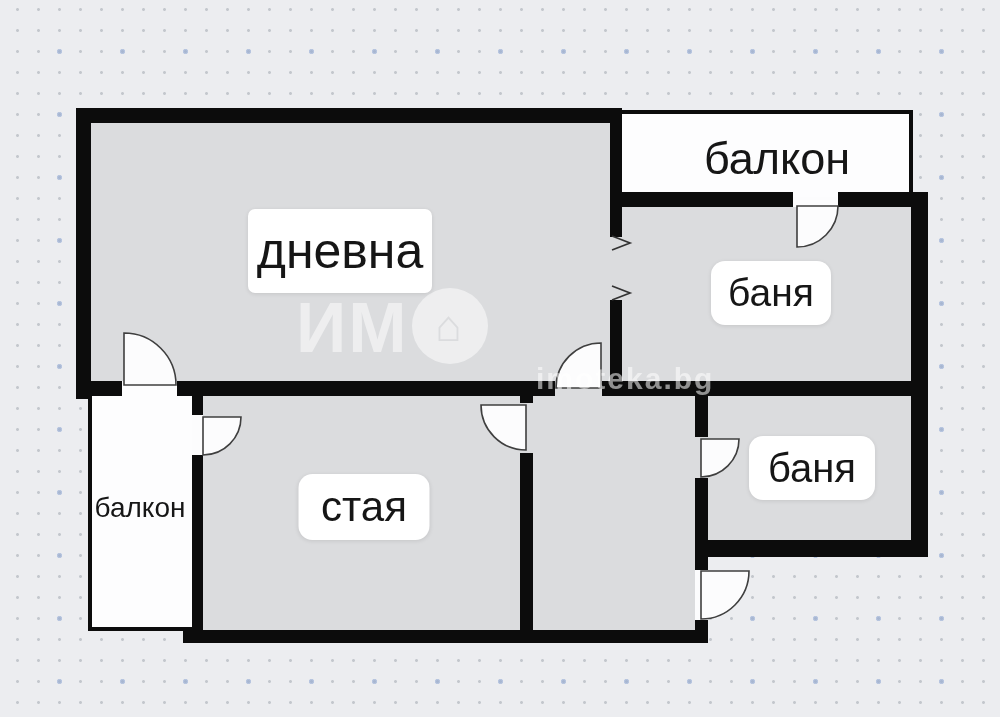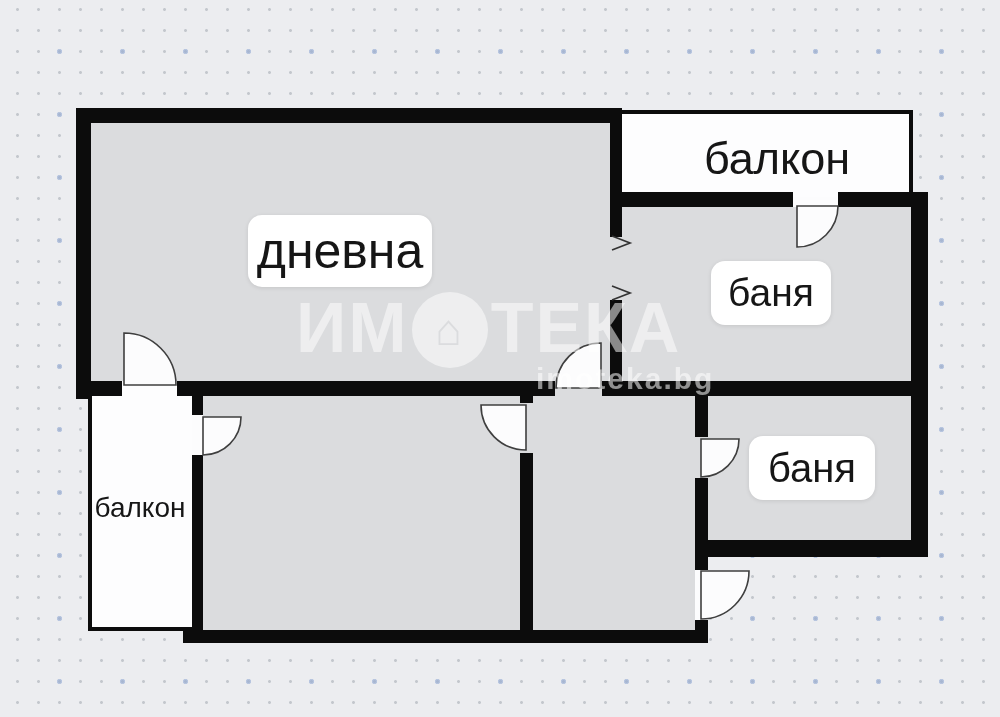--- a/index.html
+++ b/index.html
@@ -22,21 +22,21 @@
     position:absolute;z-index:50;transform:translate(-50%,-50%);
     background:#ffffff;border-radius:14px;color:#161616;
     white-space:nowrap;display:flex;align-items:center;justify-content:center;
     box-shadow:0 1px 4px rgba(0,0,0,0.10);
   }
   .plain-label{
     position:absolute;z-index:50;transform:translate(-50%,-50%);
     color:#161616;white-space:nowrap;background:transparent;text-align:center;
   }
   .watermark{
-    position:absolute;z-index:40;display:flex;align-items:flex-end;
+    position:absolute;z-index:40;display:flex;align-items:flex-start;
     color:rgba(255,255,255,0.52);font-weight:700;letter-spacing:2px;
   }
   .wm-circle{
     display:inline-flex;align-items:center;justify-content:center;
     width:76px;height:76px;border-radius:50%;
     background:rgba(255,255,255,0.52);margin:0 3px;
   }
   .wm-house{color:#dbdcde;font-size:44px;font-weight:700;line-height:1;}
   .wm-site{
     position:absolute;z-index:40;color:rgba(255,255,255,0.55);
@@ -94,32 +94,34 @@
     <path d="M701,571 L749,571 A48,48 0 0 1 701,619 Z" fill="#fcfcfd" stroke="#3f3f3f" stroke-width="1.6"></path>
     <path d="M612,250 L630,243 L612,236" fill="none" stroke="#333" stroke-width="1.7"></path>
     <path d="M612,300 L630,293 L612,286" fill="none" stroke="#333" stroke-width="1.7"></path>
   </svg>
 
   <div class="watermark" style="left:296px;top:288px;height:80px;font-size:70px;">
     <span>ИМ</span>
       <span class="wm-circle">
         <span class="wm-house">⌂</span>
       </span>
-      <span>ТЕКА</span>
   </div>
   <div class="wm-site" style="left:536px;top:362px;">imoteka.bg</div>
 
-  <div class="pill" style="left:340px;top:251px;width:184px;height:72px;font-size:50px;">
+  <div class="pill" style="left:340px;top:251px;width:184px;height:84px;font-size:50px;border-radius:7px;">
     <span>дневна</span>
   </div>
   <div class="plain-label" style="left:777px;top:159px;font-size:45px;">
     <span>балкон</span>
   </div>
   <div class="pill" style="left:771px;top:293px;width:120px;height:64px;font-size:39px;">
     <span>баня</span>
+  </div>
+  <div class="pill" style="left:364px;top:507px;width:131px;height:66px;font-size:42px;">
+    <span>стая</span>
   </div>
   <div class="pill" style="left:812px;top:468px;width:126px;height:64px;font-size:40px;">
     <span>баня</span>
   </div>
   <div class="plain-label" style="left:140px;top:508px;font-size:28px;">
     <span>балкон</span>
   </div>
 
 </div>
 

